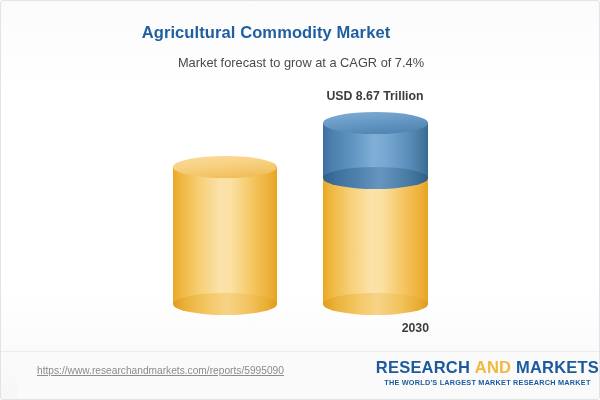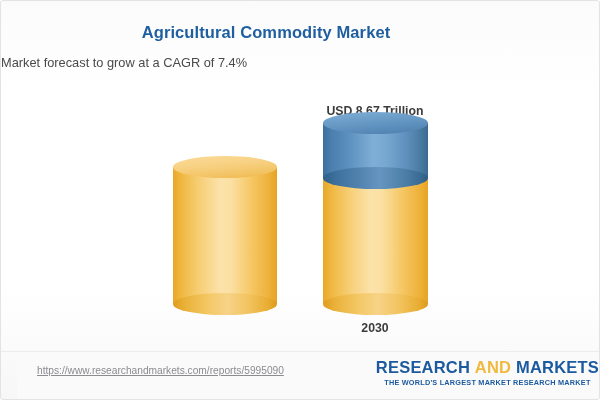--- a/index.html
+++ b/index.html
@@ -23,20 +23,21 @@
   
   #title {
     position: absolute; left: 0; top: 22px; width: 530px;
     text-align: center;
     font-size: 16.5px; font-weight: bold;
     color: #1f5fa0;
     letter-spacing: 0.1px;
   }
   #subtitle {
     position: absolute; left: 0; top: 54px; width: 600px;
+    text-align: center;
     font-size: 12.8px; font-weight: normal;
     color: #4a4a4a;
   }
   
   #plot { position: absolute; left: 0; top: 0; width: 600px; height: 350px; }
 
   .val-label {
     position: absolute;
     text-align: center;
     font-size: 12.3px; font-weight: bold;
@@ -131,21 +132,21 @@
 <body>
 
 <div id="card">
 
   <div id="title">Agricultural Commodity Market</div>
   <div id="subtitle">Market forecast to grow at a CAGR of 7.4%</div>
 
   <div id="plot">
 
 
-    <div class="val-label" style="left:304px; top:103px; width:140px;">USD 8.67 Trillion</div>
+    <div class="val-label" style="left:304px; top:88px; width:140px;">USD 8.67 Trillion</div>
 
     <div class="cyl" style="left:172px; top:166px; width:104px; height:137px;">
       <div class="cyl-shadow"></div>
       <div class="seg" style="top:0; bottom:0;">
         <div class="seg-body y-body"></div>
         <div class="seg-bottom y-bottom"></div>
         <div class="seg-top y-top"></div>
       </div>
     </div>
 
@@ -157,21 +158,21 @@
         <div class="seg-bottom y-bottom"></div>
       </div>
 
       <div class="seg" style="top:0; height:55px;">
         <div class="seg-body b-body"></div>
         <div class="seg-bottom b-bottom"></div>
         <div class="seg-top b-top"></div>
       </div>
     </div>
 
-    <div class="cat-label" style="left:304px; top:320px; width:140px;">2030</div>
+    <div class="cat-label" style="left:288px; top:320px; width:140px;text-align:right;">2030</div>
   </div>
 
   <div id="footer-rule"></div>
   <div id="footer">
     <a id="footer-url" href="#">https://www.researchandmarkets.com/reports/5995090</a>
 
     <div id="logo">
       <div id="logo-main"><span class="lg-blue">RESEARCH</span><span>&nbsp;</span><span class="lg-gold">AND</span><span>&nbsp;</span><span class="lg-blue">MARKETS</span></div>
       <div id="logo-tag">THE WORLD'S LARGEST MARKET RESEARCH MARKET</div>
     </div>

